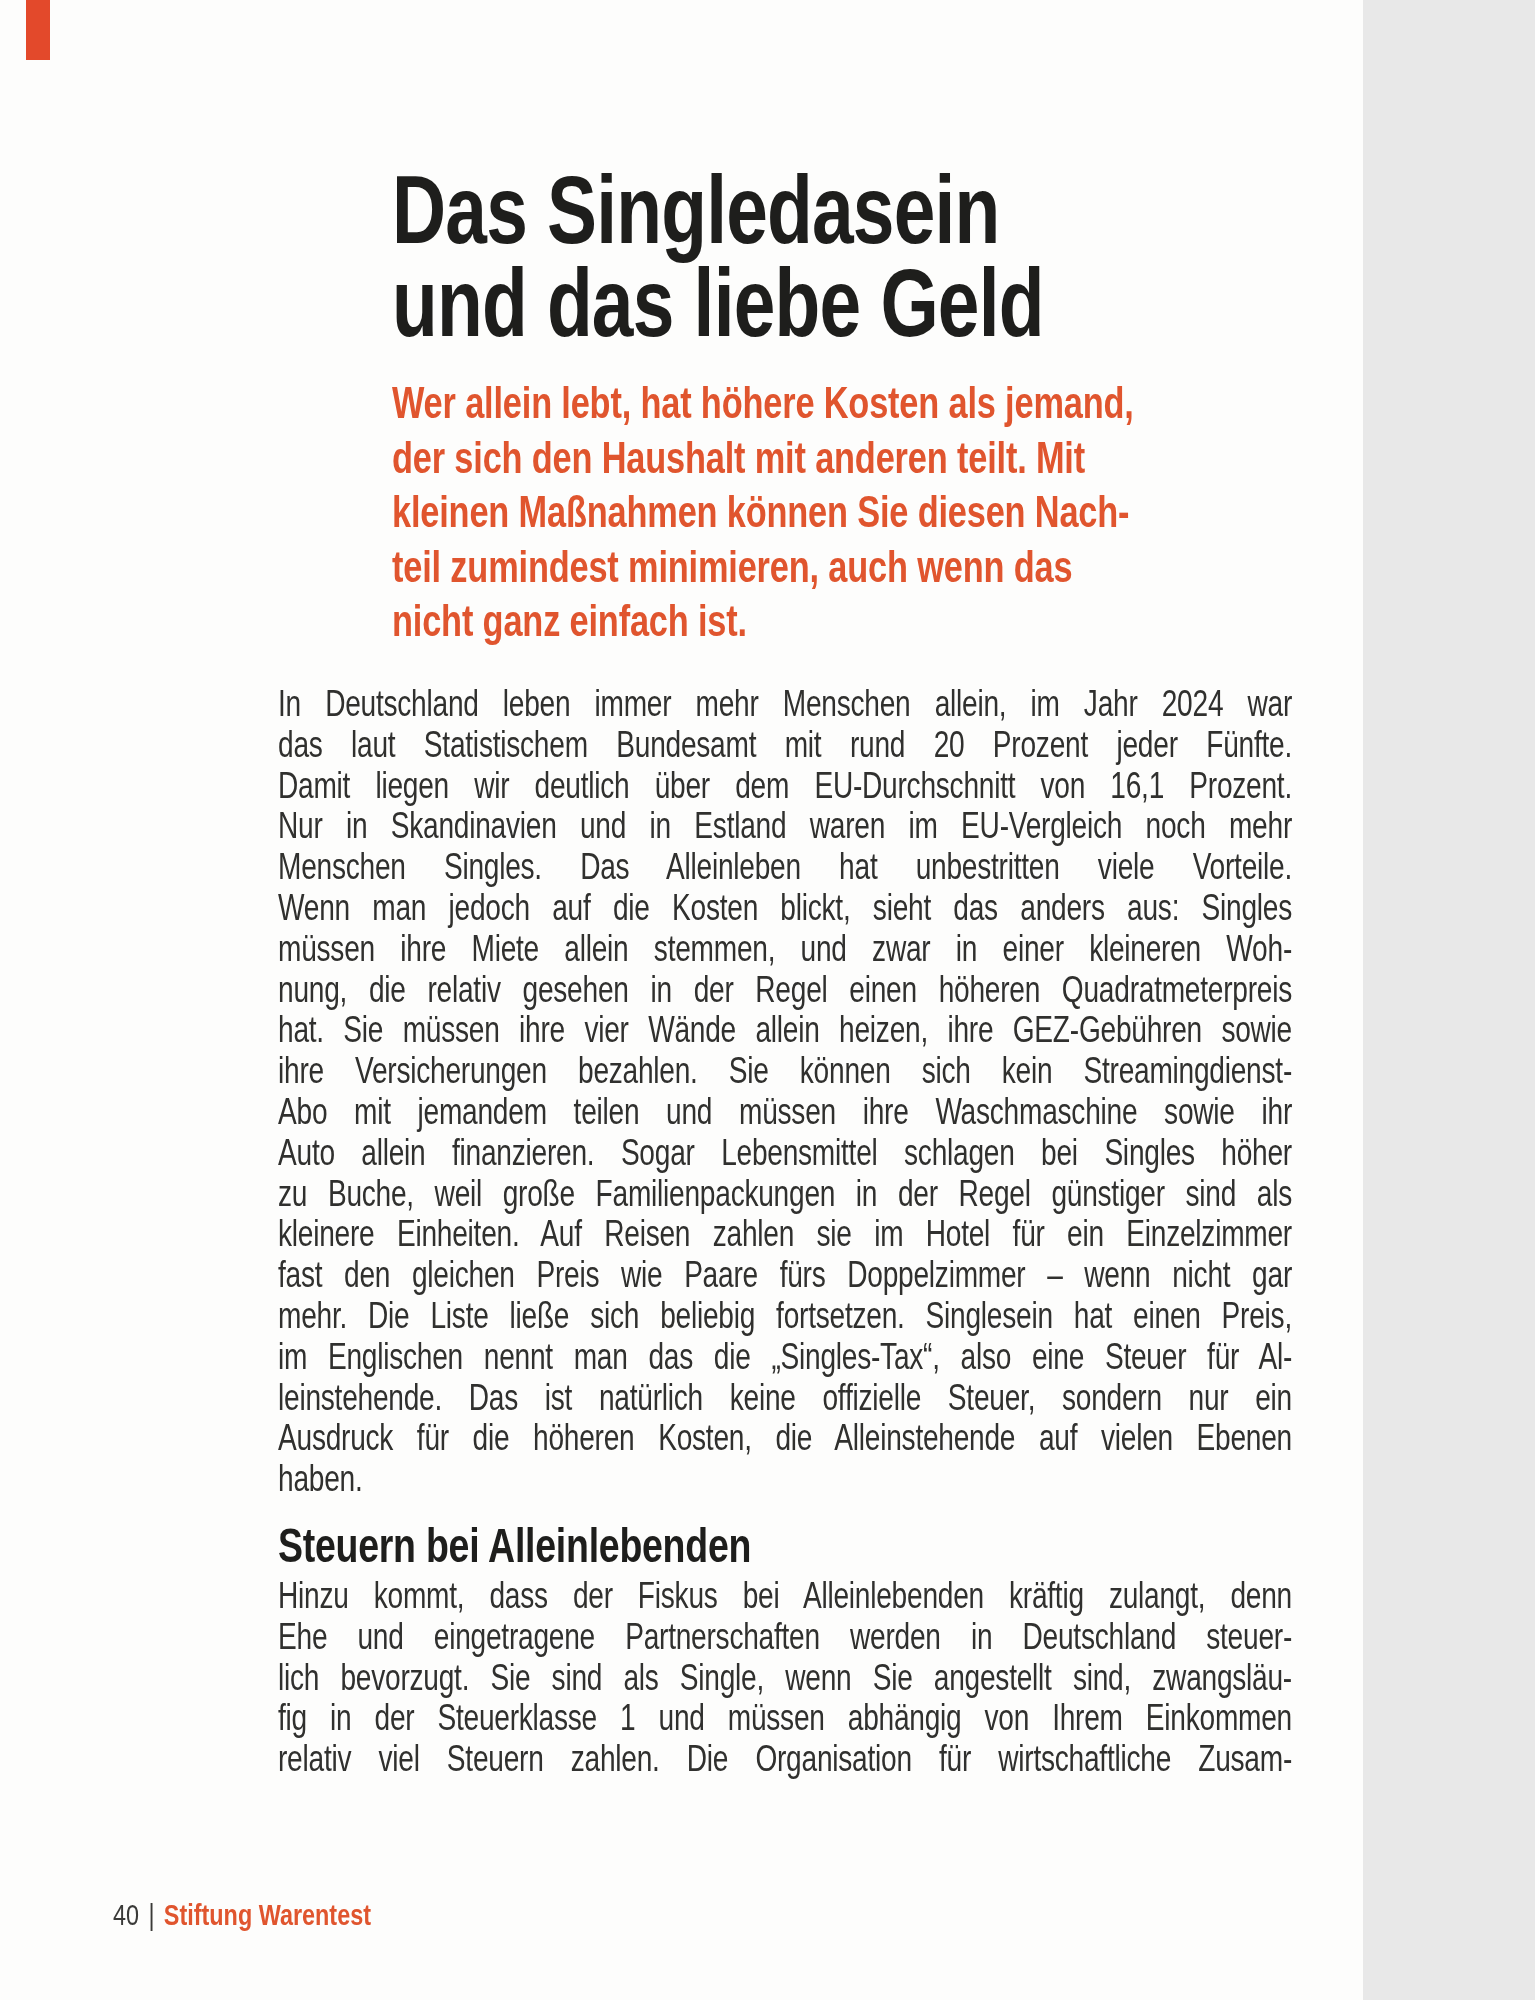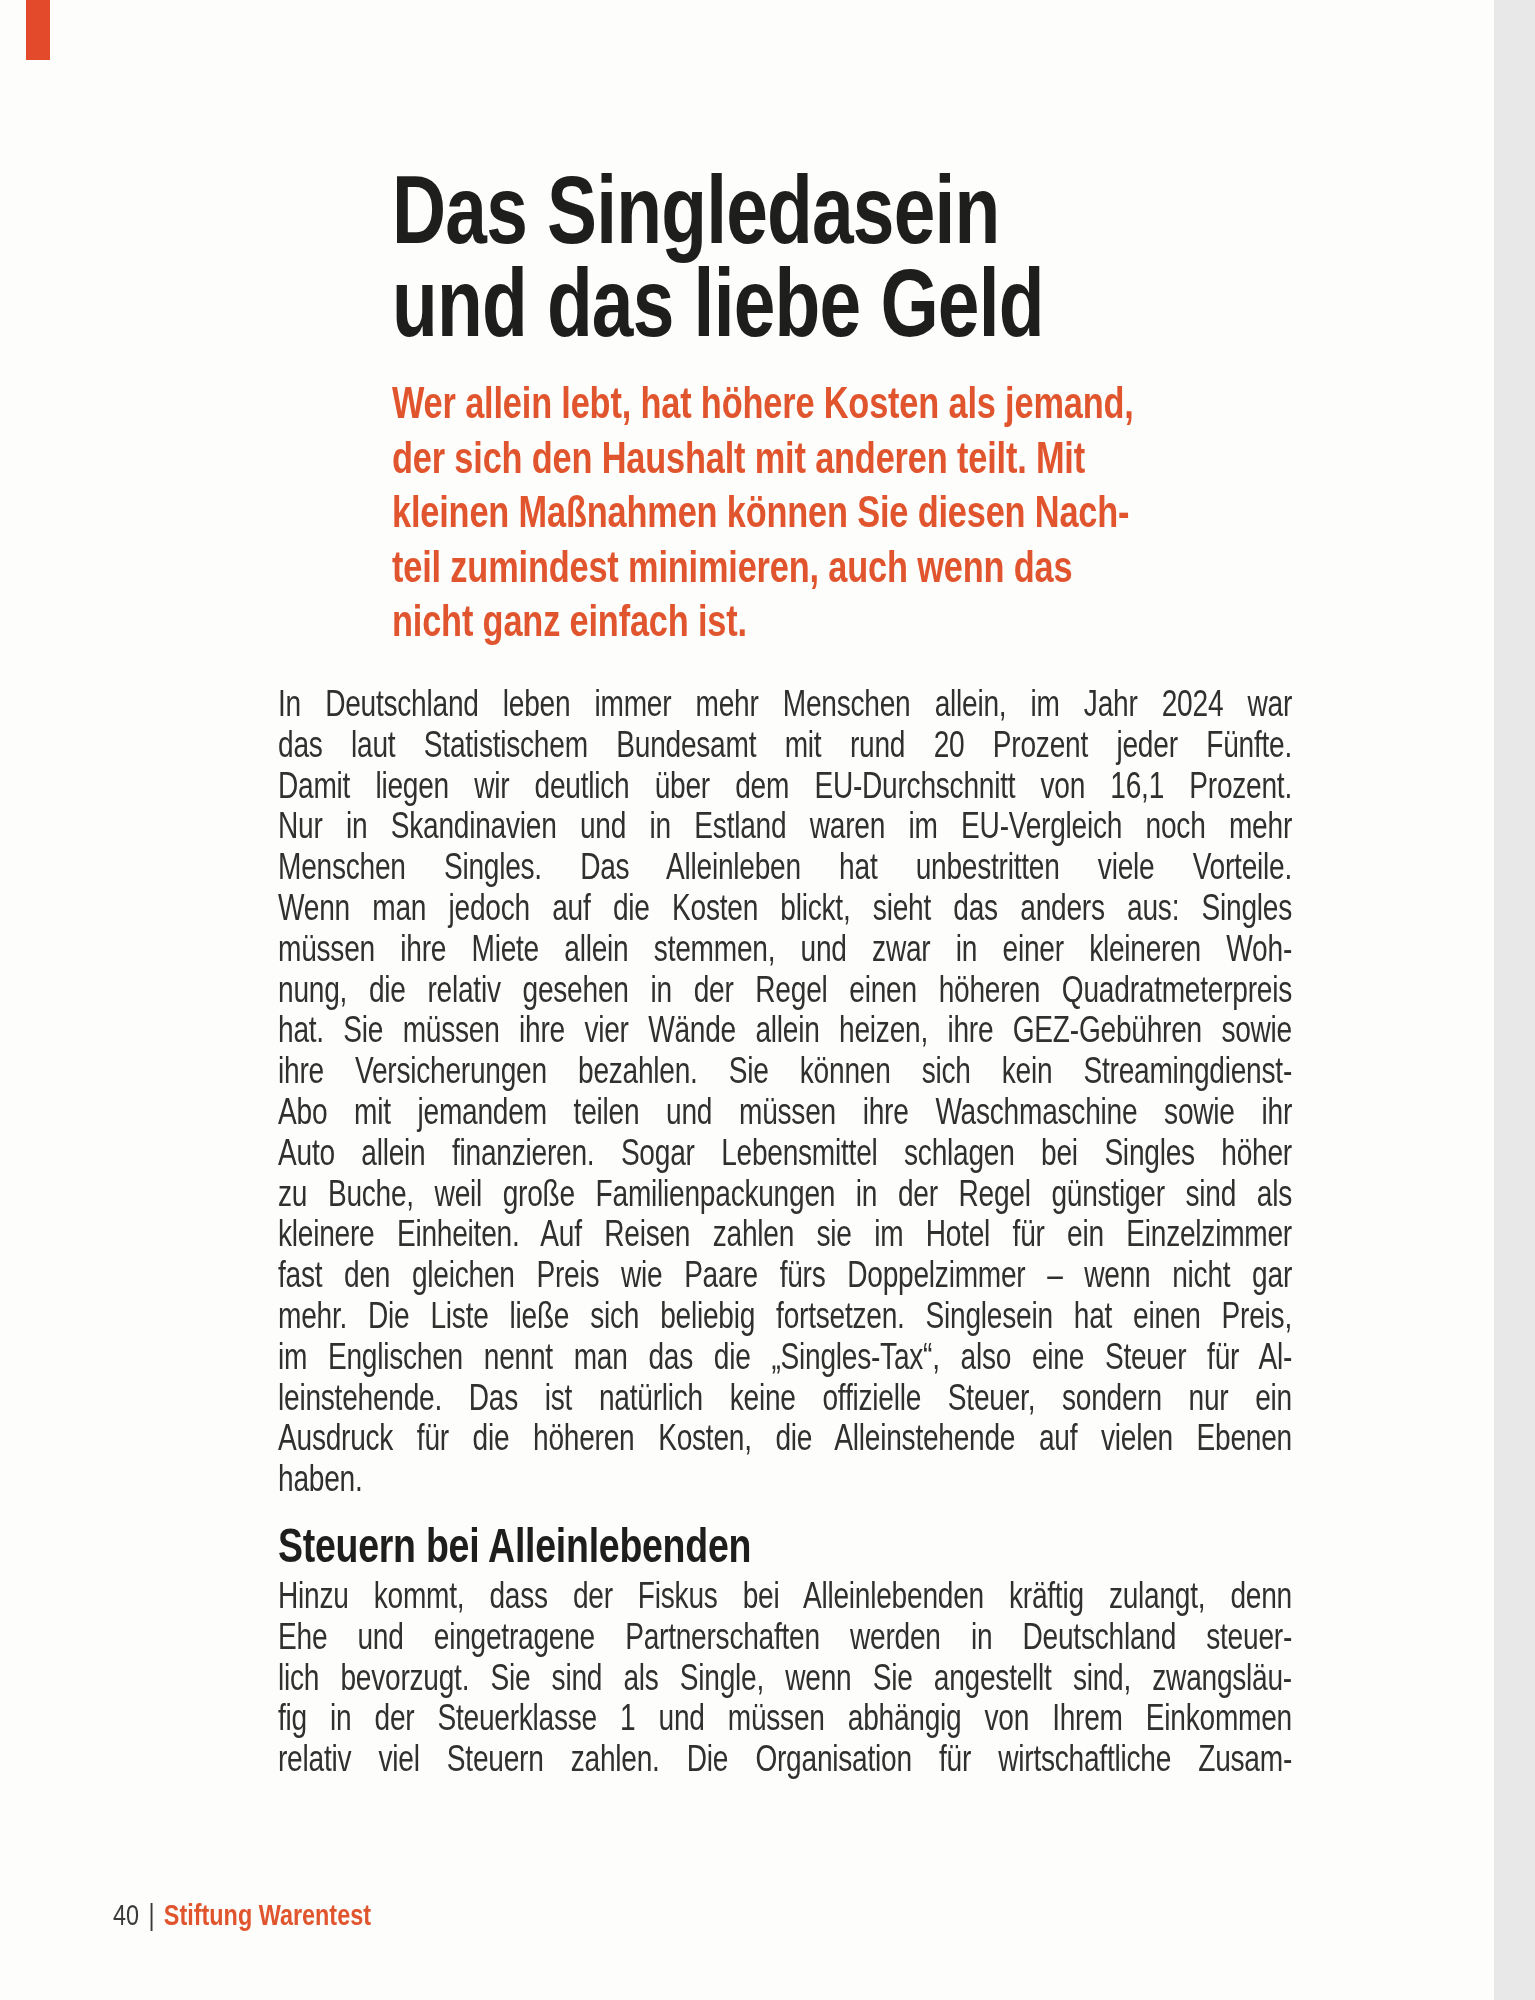--- a/index.html
+++ b/index.html
@@ -1,18 +1,18 @@
 <!DOCTYPE html>
 <html><head>
 <meta charset="utf-8">
 <style>
   html,body{margin:0;padding:0;background:#e8e8e8;}
   .page{
     position:relative;
-    width:1494px;height:2000px;
+    width:1363px;height:2000px;
     background:#fdfdfc;
     overflow:hidden;
     font-family:"Liberation Sans","DejaVu Sans",sans-serif;
     color:#30302e;
   }
   .corner-mark{
     position:absolute;left:26px;top:0;width:24px;height:60px;
   }
   .cond{transform:scaleX(0.78);transform-origin:left top;}
   .title{

